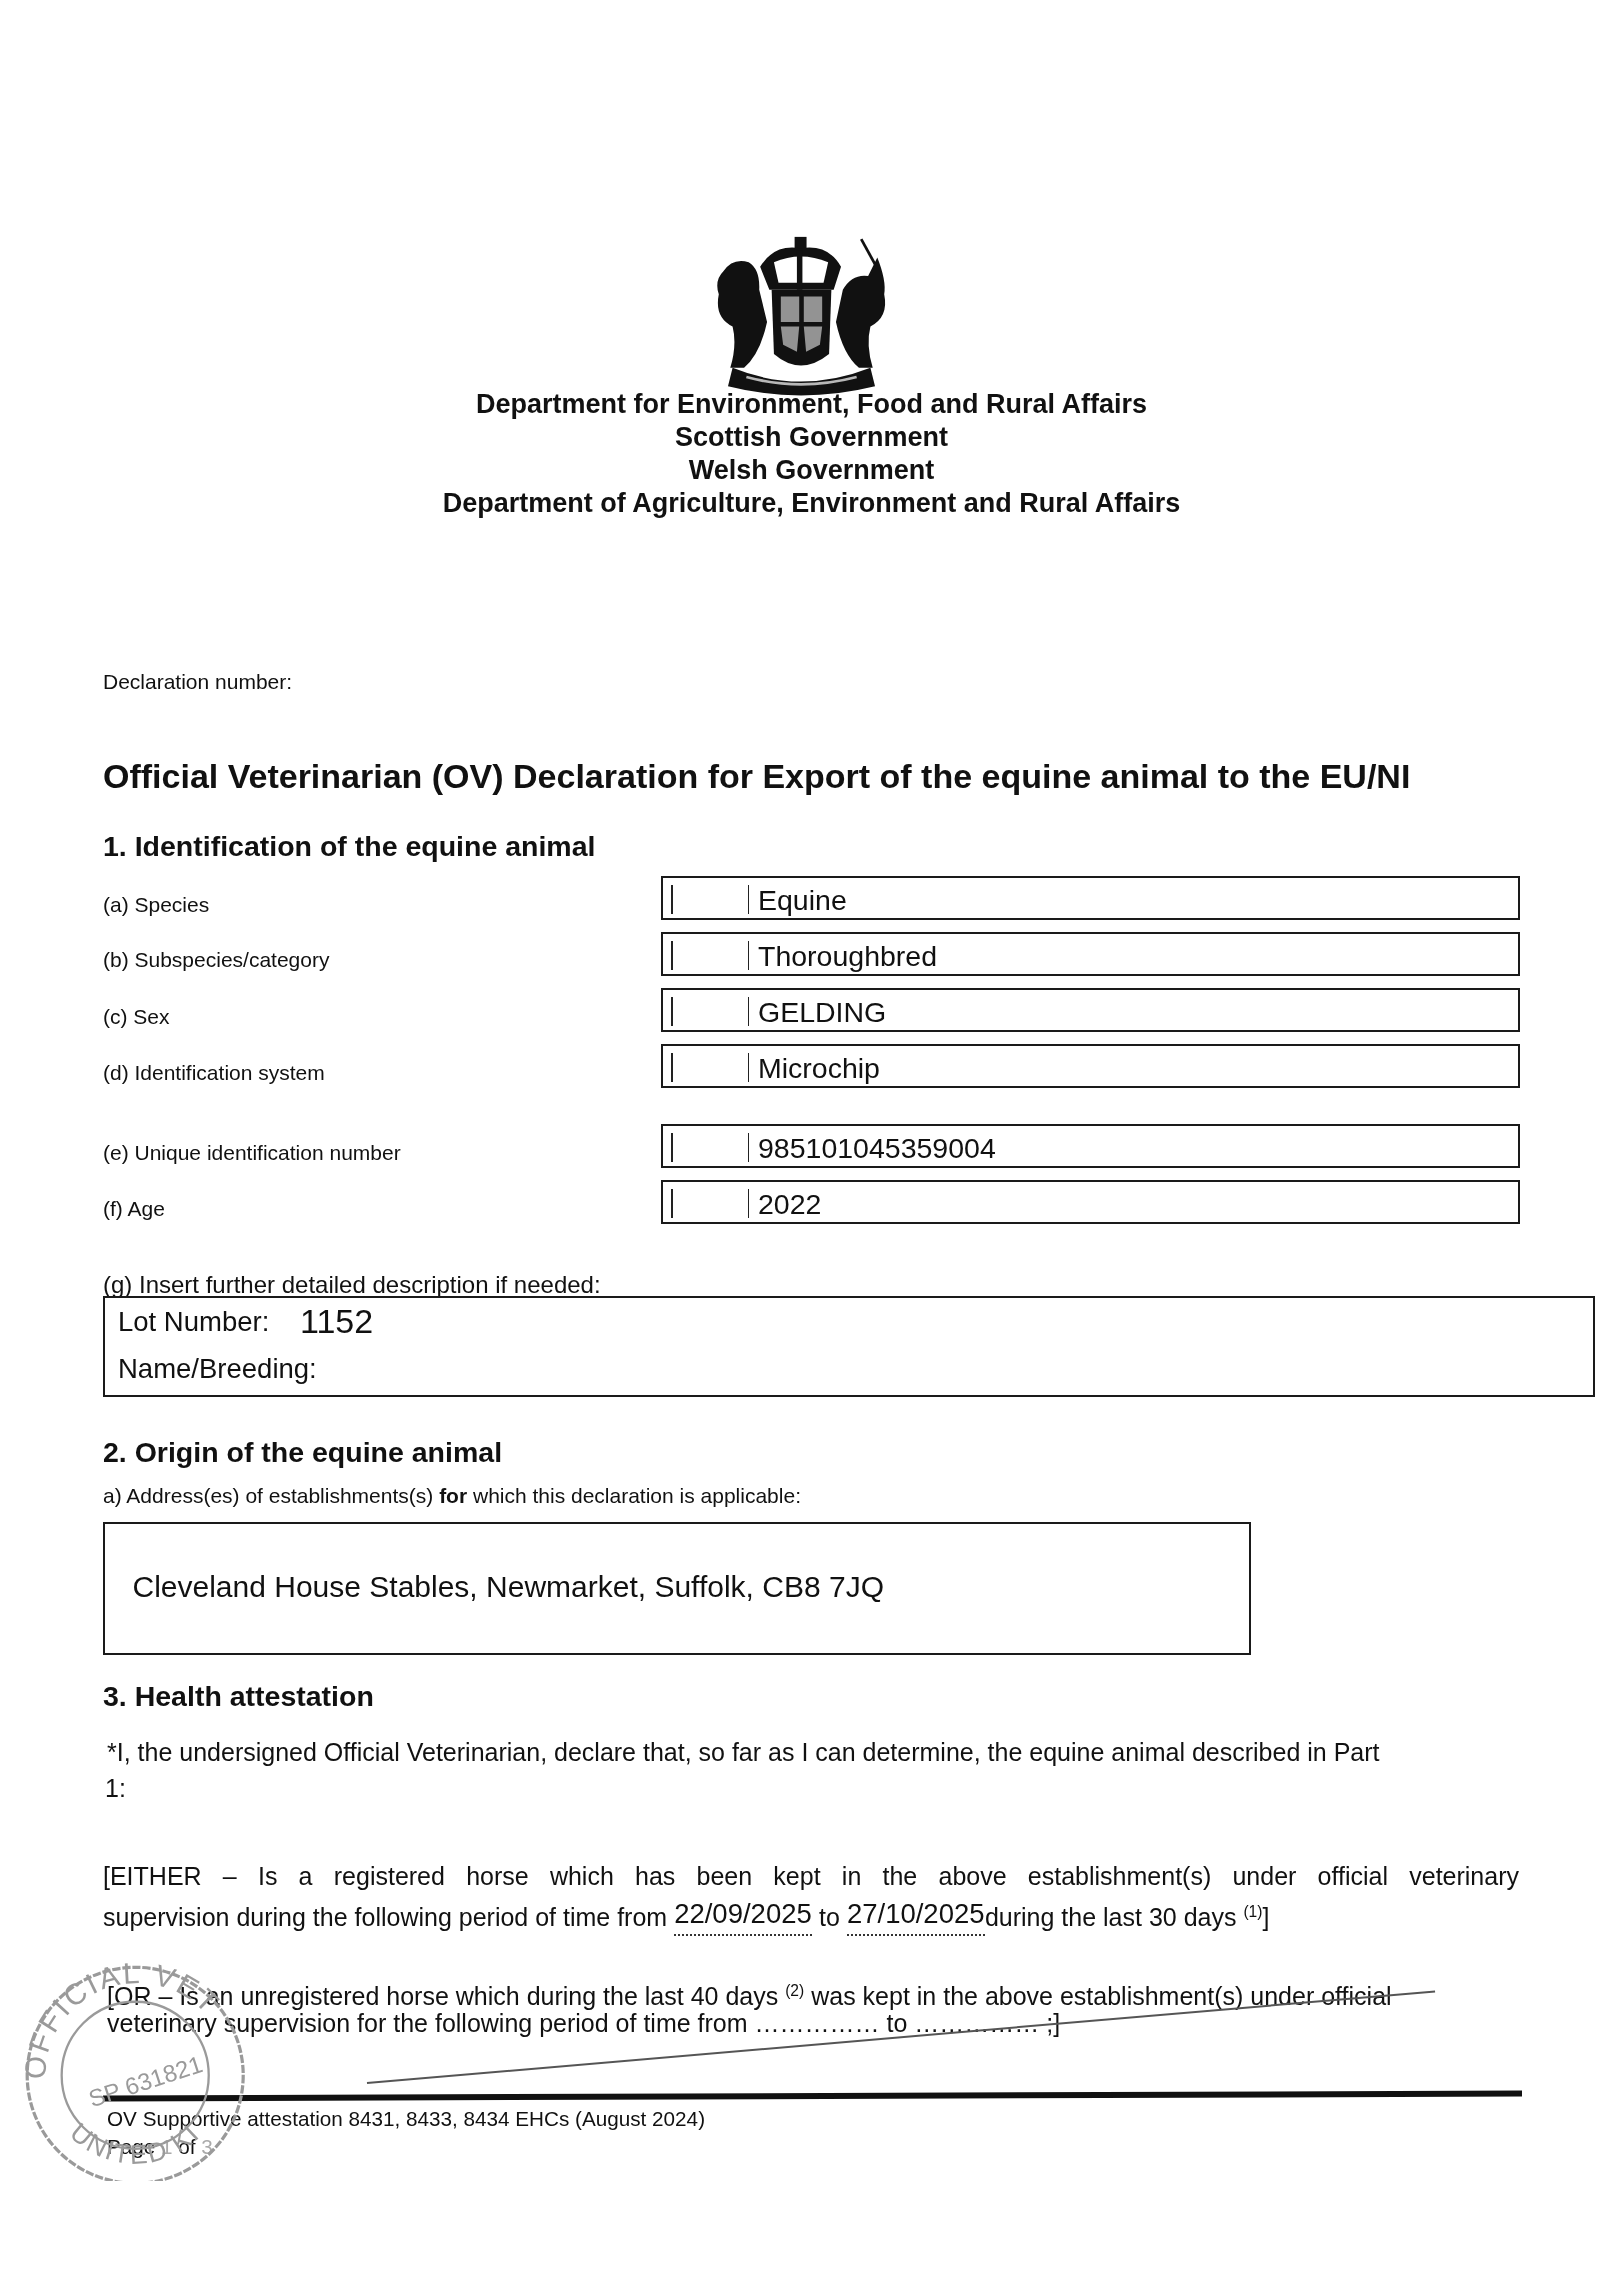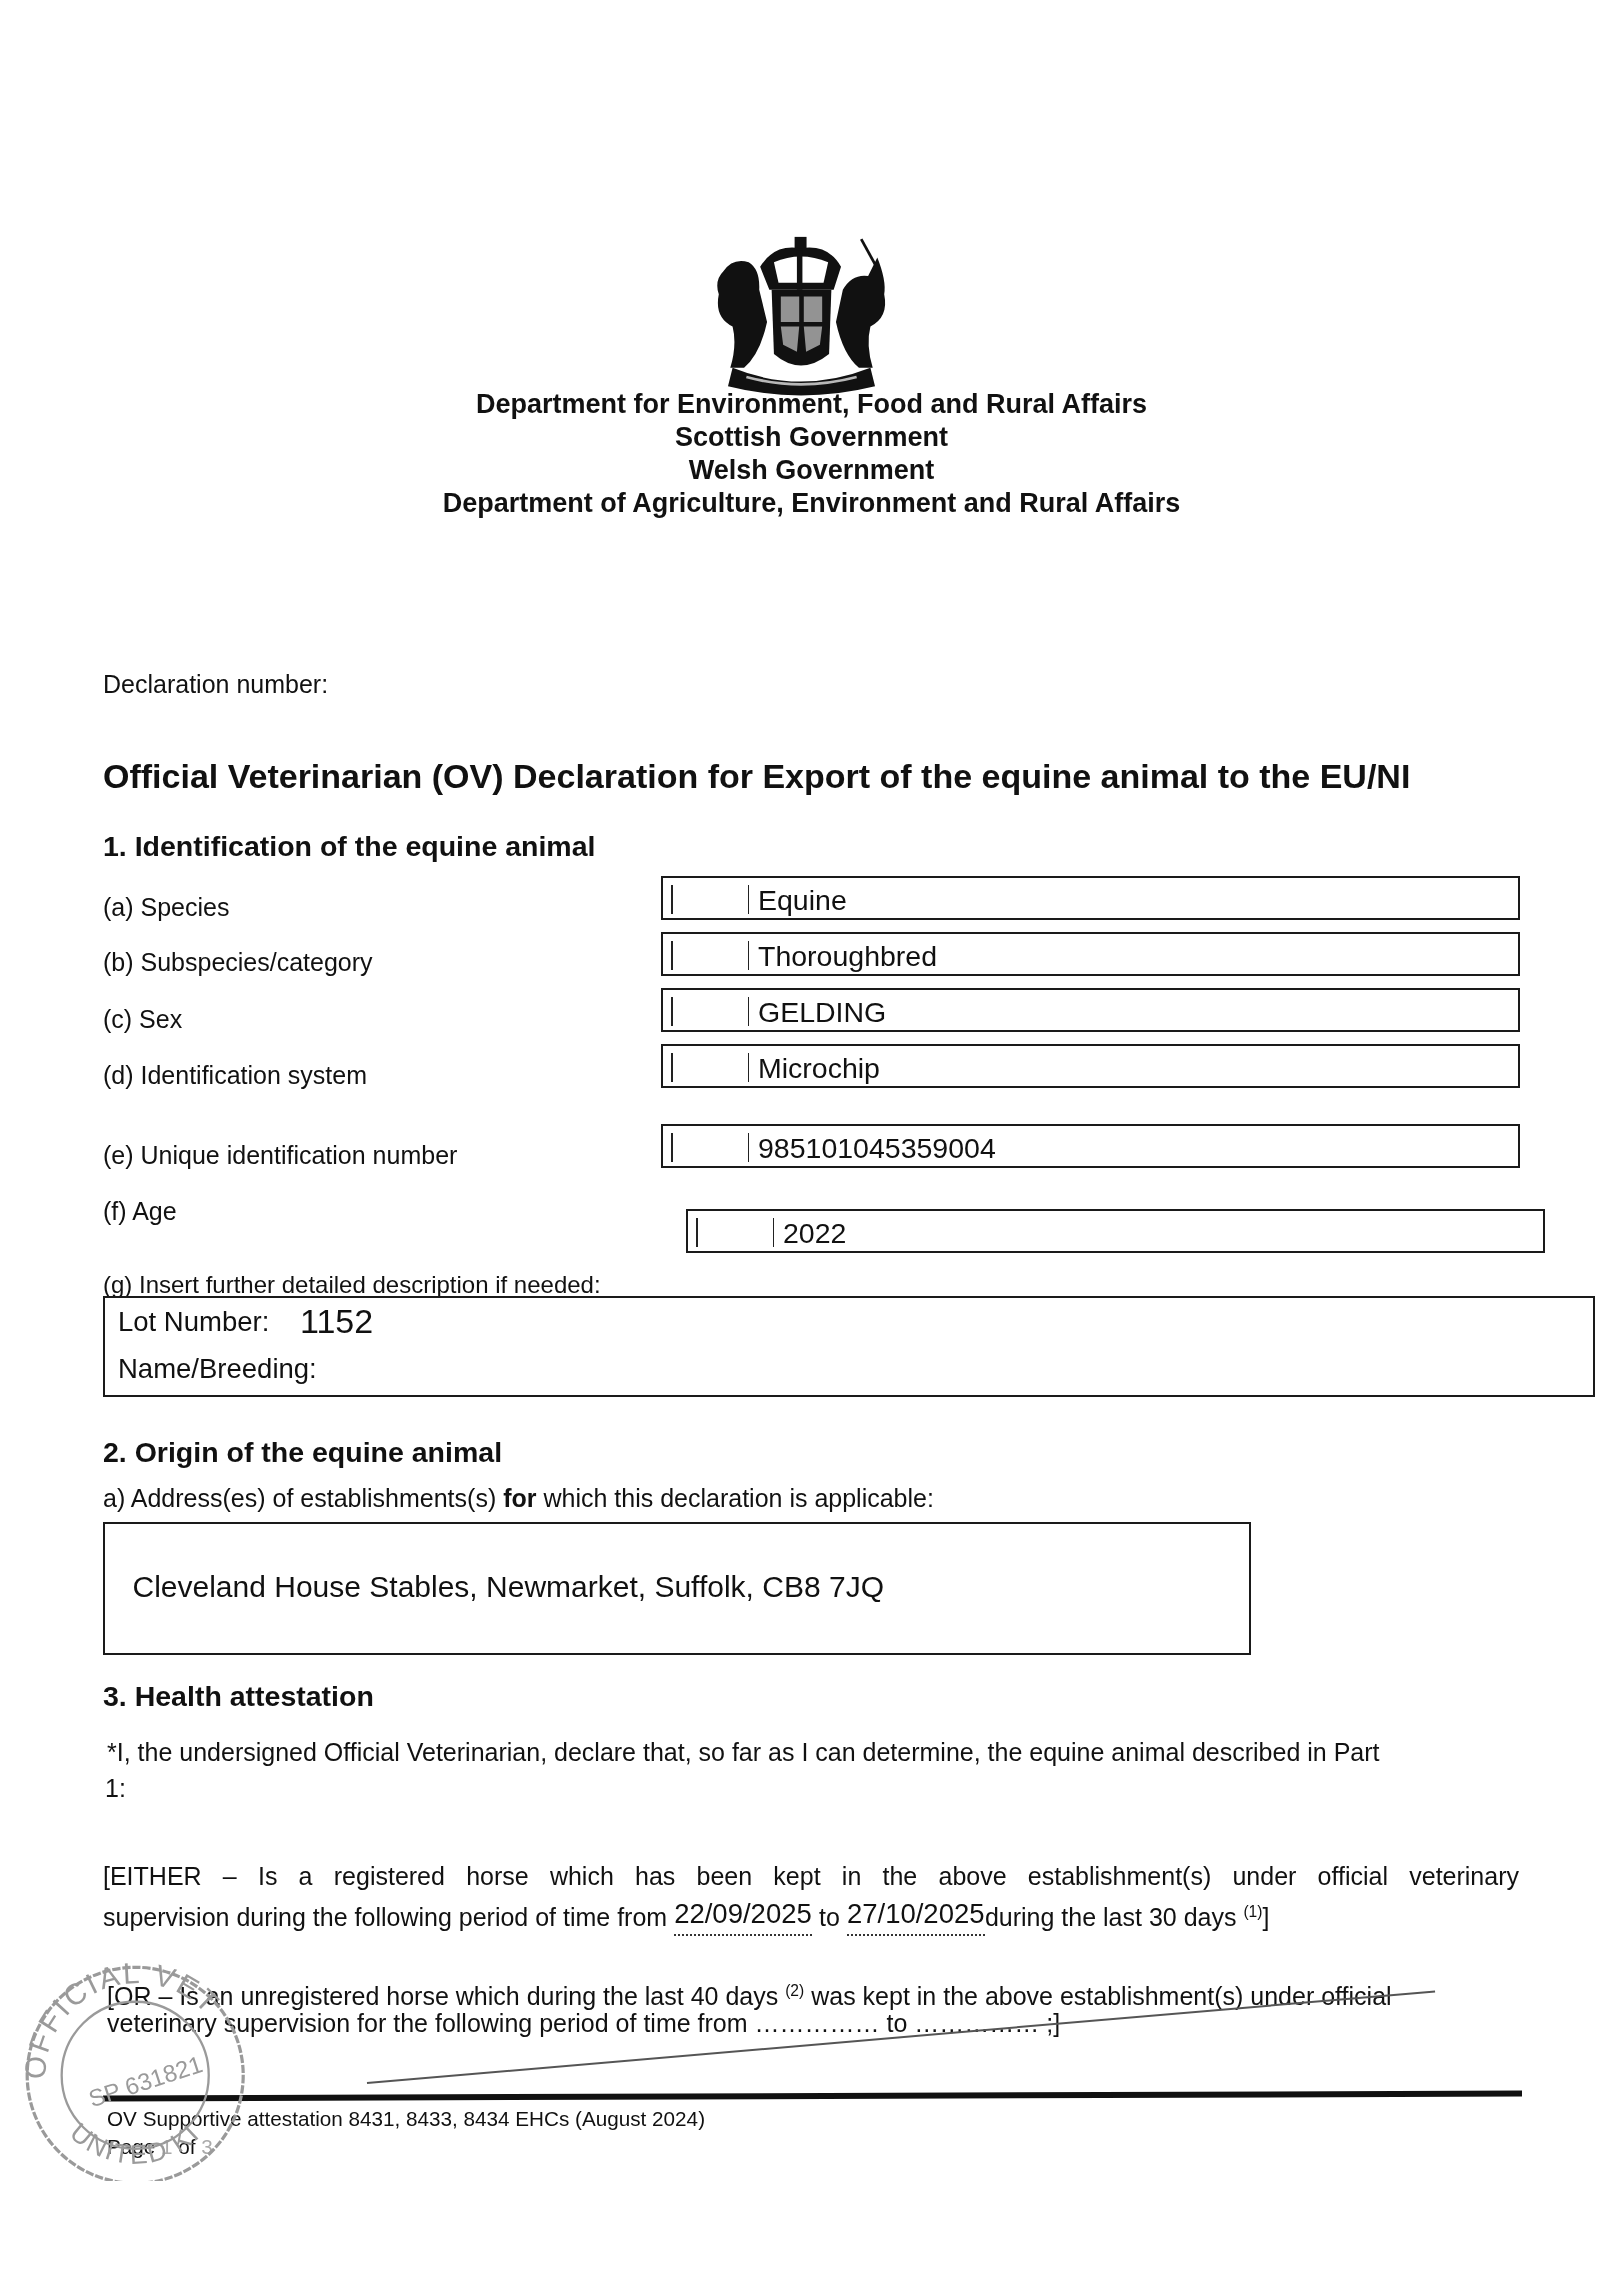--- a/index.html
+++ b/index.html
@@ -1,21 +1,21 @@
 <!DOCTYPE html>
 <html style="font-size:7.3px"><head>
 <meta charset="utf-8">
 <style>
   html, body { margin: 0; padding: 0; background: #ffffff; }
   body { width: 1623px; height: 2295px; position: relative; overflow: hidden;
          font-family: "Liberation Sans", sans-serif; color: #111; }
   .abs { position: absolute; }
   .crest { left: 705px; top: 230px; width: 193px; height: 170px; }
   .dept { left: 0; width: 1623px; text-align: center; font-weight: bold; font-size: 27px; line-height: 33px; }
-  .label { font-size: 25px; }
+  .label { font-size: 21px; }
   .h1 { font-weight: bold; font-size: 34px; }
   .h2 { font-weight: bold; font-size: 28.5px; }
   .box { border: 2.8px solid #1a1a1a; border-width: 2.8px 2.3px 2.8px 2.3px; box-sizing: border-box; background: #fff; }
   .fieldbox { left: 661px; width: 859px; height: 44px; }
   .fieldbox .div1 { position: absolute; left: 8.3px; top: 7.3px; width: 1.4px; height: 28.5px; background: #222; }
   .fieldbox .div2 { position: absolute; left: 85px; top: 7.3px; width: 1.4px; height: 28.5px; background: #222; }
   .fieldbox .val { position: absolute; left: 95px; top: 5.5px; font-size: 28.5px; line-height: 32px; }
   .para { font-size: 25px; line-height: 34px; }
   .dotted { display: inline-block; position: relative; border-bottom: 2.8px dotted #333; text-align: left; }
   .dotted .filled { position: absolute; left: 0; right: 0; bottom: 3.7px; font-size: 27.5px; }
@@ -84,21 +84,21 @@
   </div>
 
   <div class="abs label" style="left:103px; top:1141px;">(e) Unique identification number</div>
   <div class="abs box fieldbox" style="top:1124px;">
     <span class="div1"></span>
       <span class="div2"></span>
     <span class="val">985101045359004</span>
   </div>
 
   <div class="abs label" style="left:103px; top:1197px;">(f) Age</div>
-  <div class="abs box fieldbox" style="top:1209px;margin-left:25px;">
+  <div class="abs box fieldbox" style="top:1180px;">
     <span class="div1"></span>
       <span class="div2"></span>
     <span class="val">2022</span>
   </div>
 </div>
 
 <div class="abs label" style="left:103px; top:1271px; font-size:24px;">(g) Insert further detailed description if needed:</div>
 <div class="abs box" style="left:103px; top:1296px; width:1492px; height:101px;">
   <span class="abs" style="left:13px; top:8.3px; font-size:27.5px;">Lot Number:</span>
   <span class="abs" style="left:195px; top:3.7px; font-size:34px;">1152</span>

